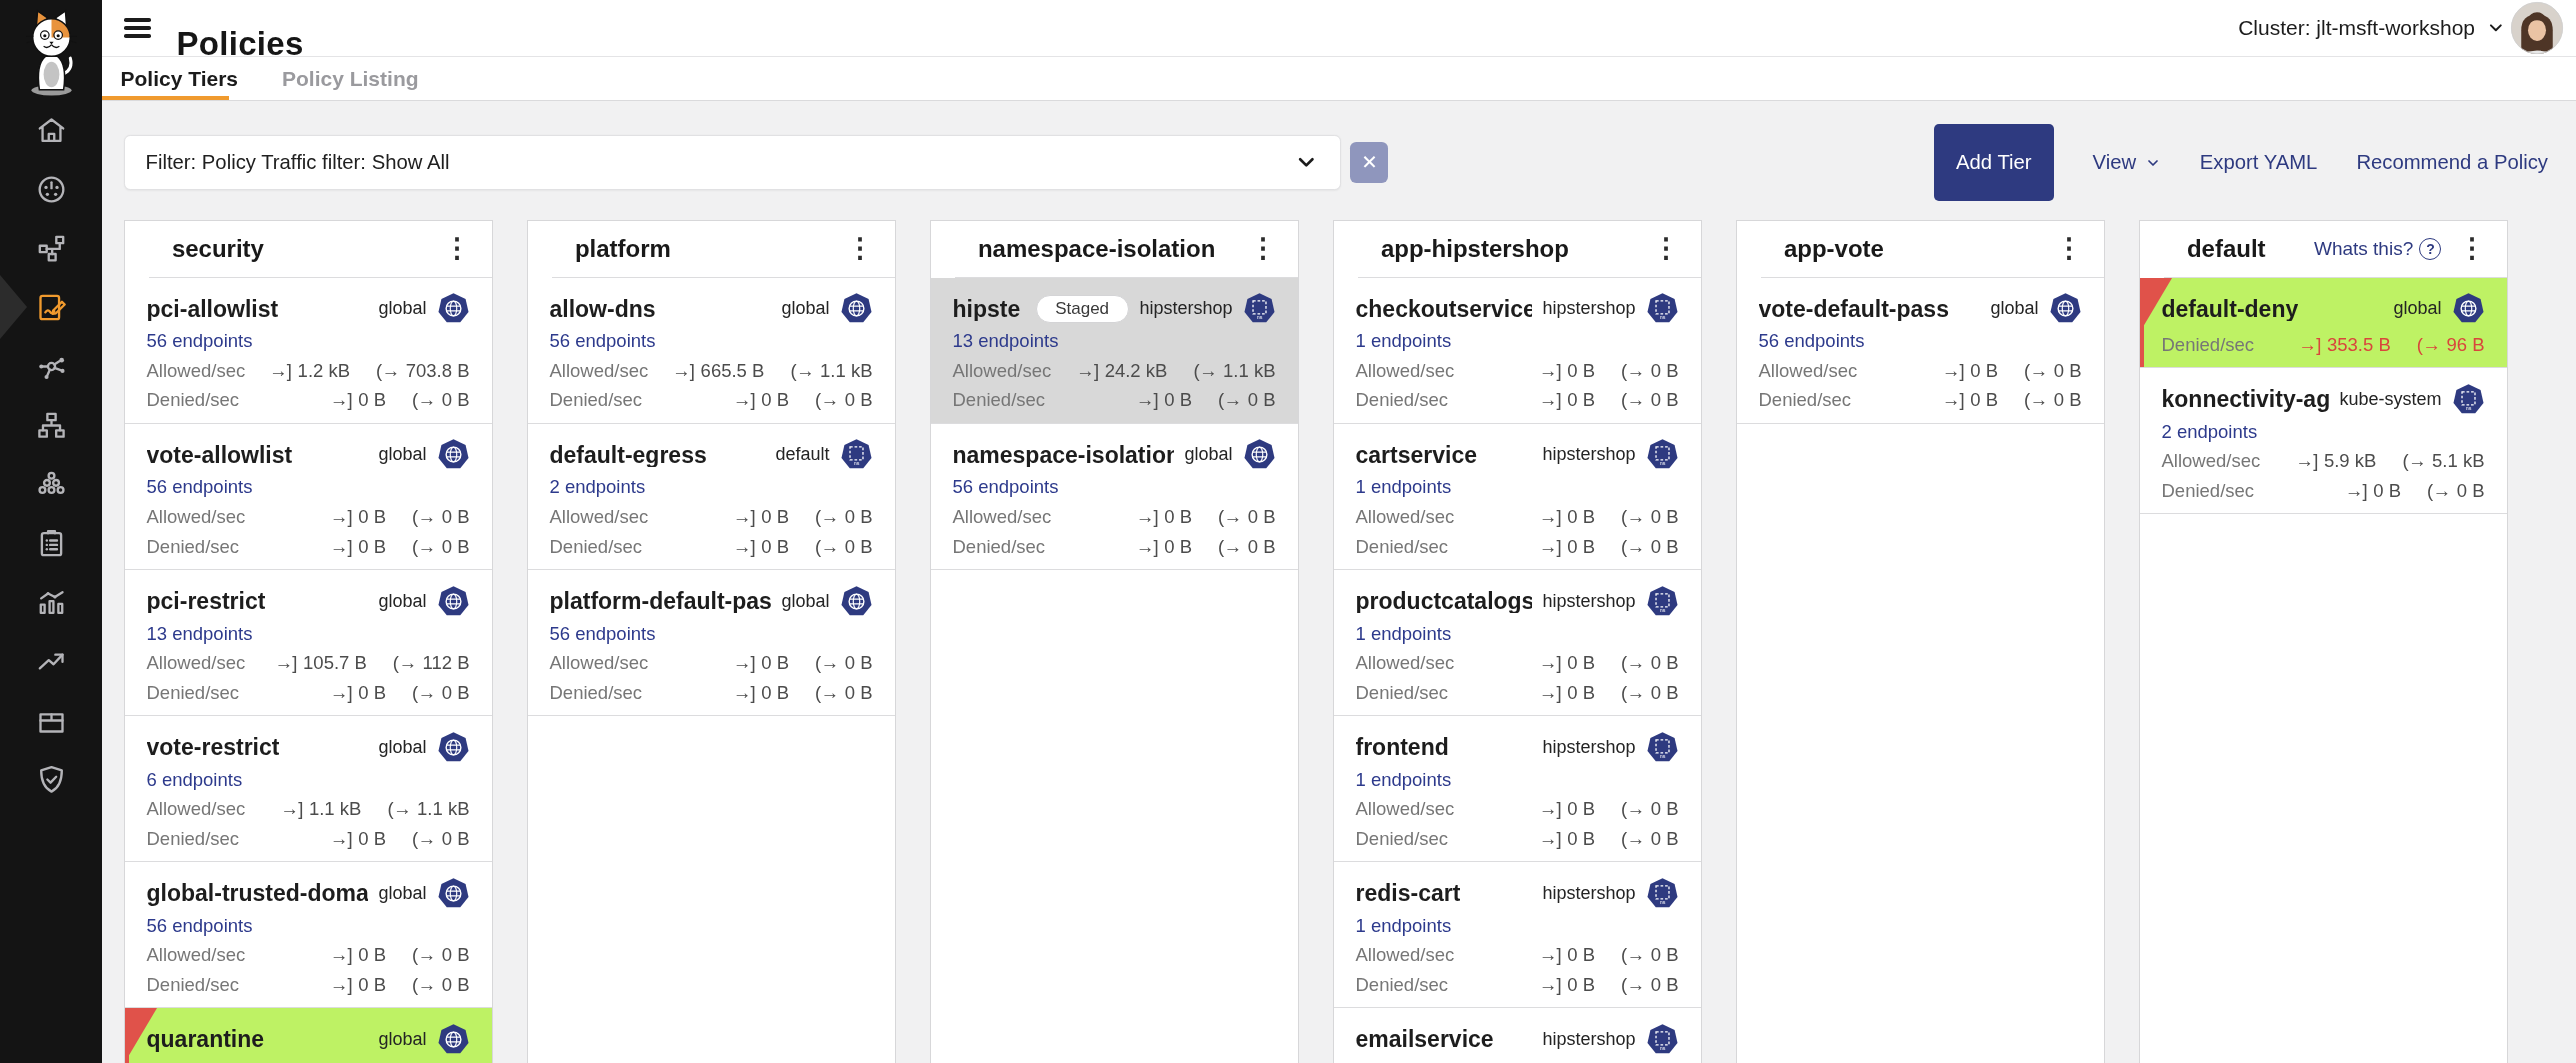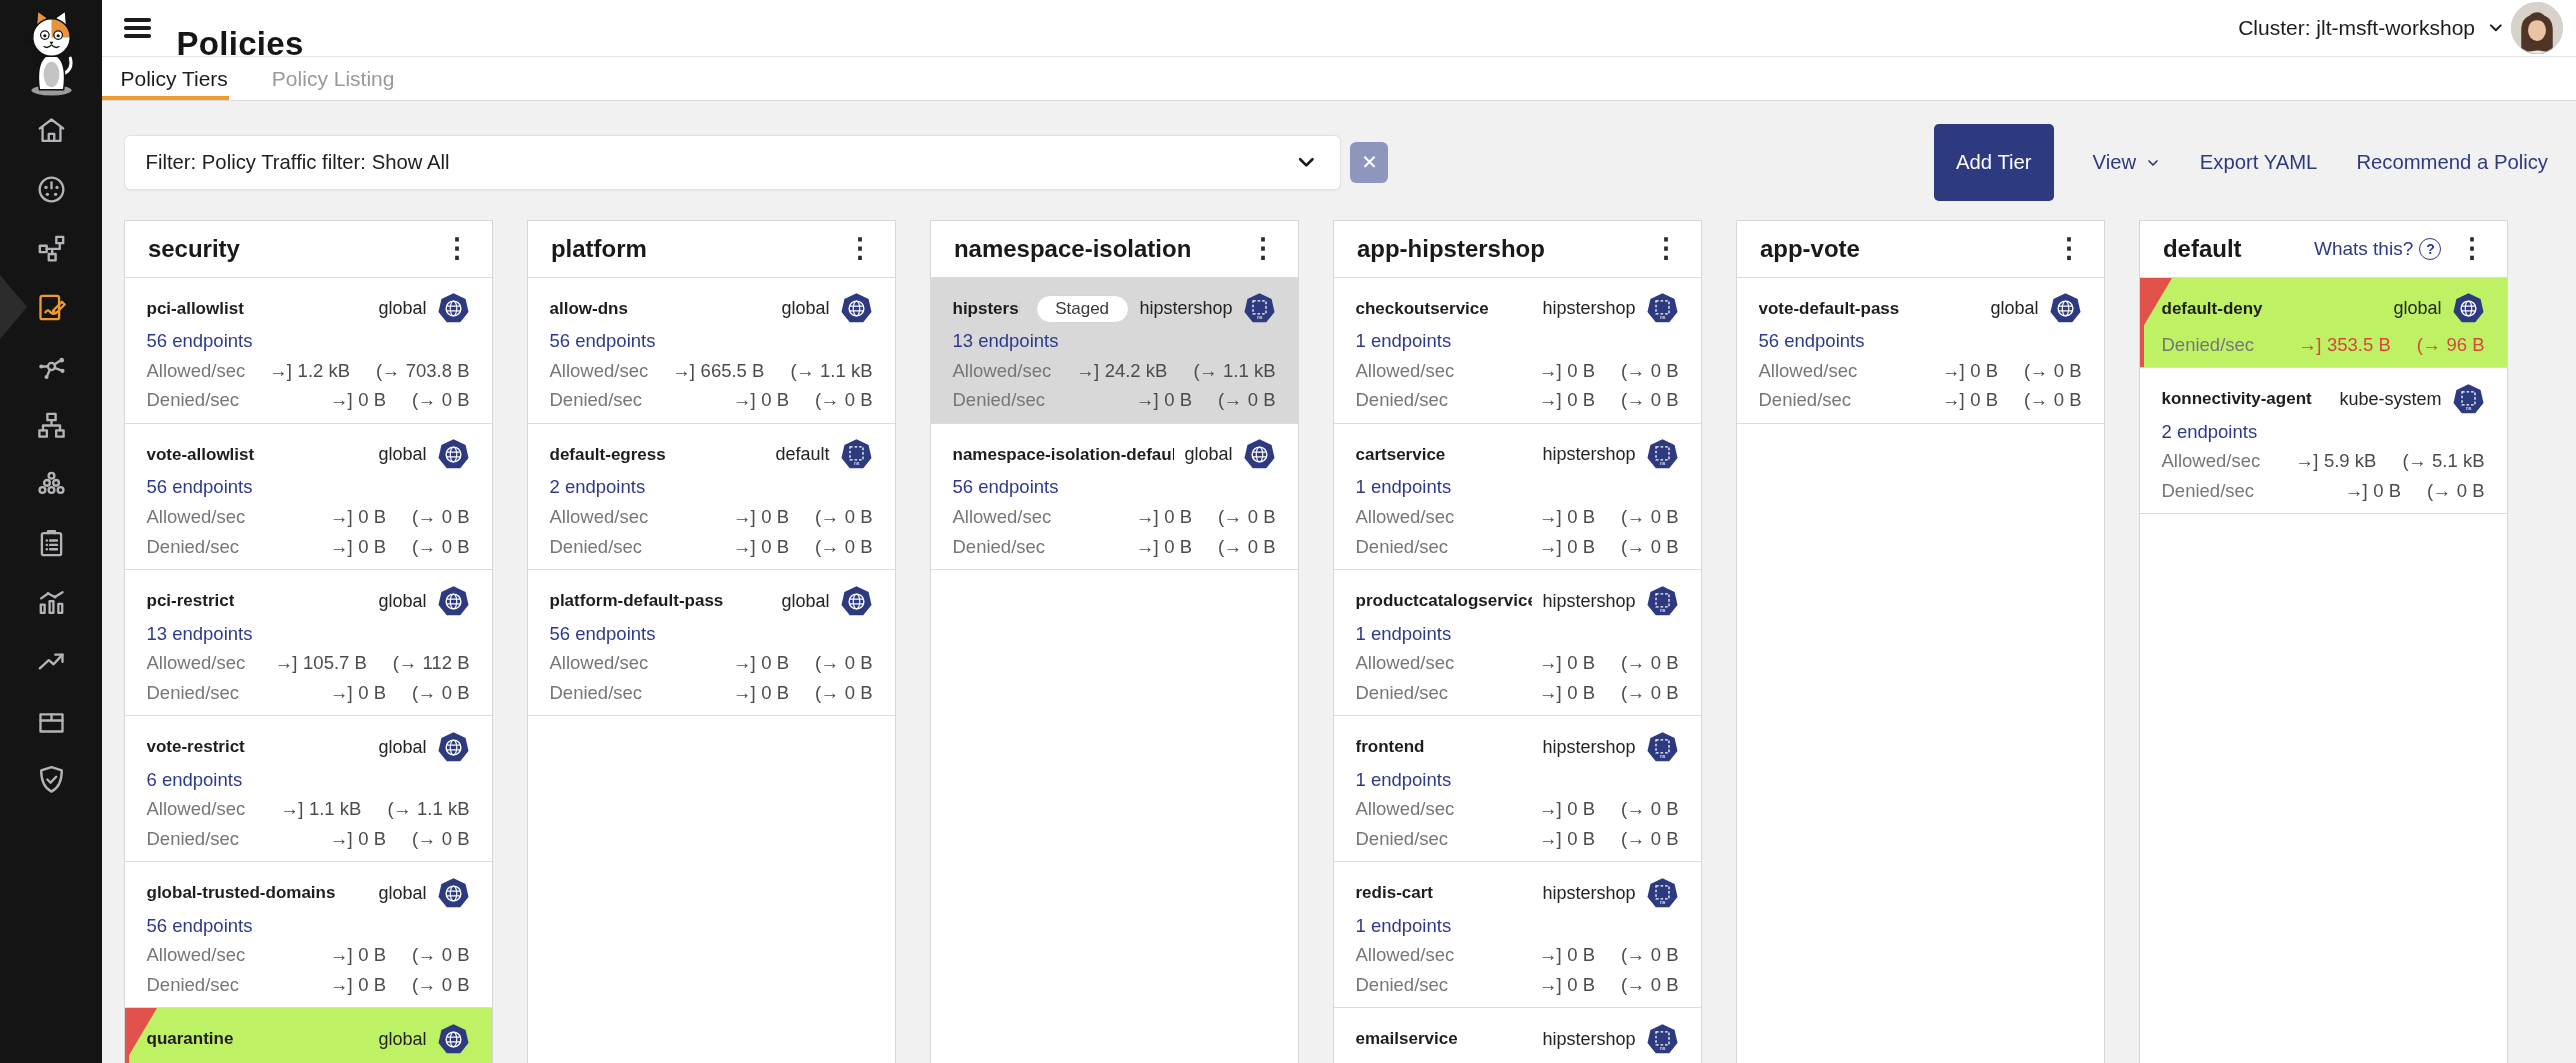--- a/index.html
+++ b/index.html
@@ -23,21 +23,21 @@
   .topbar { height:57px; background:#fff; border-bottom:1.2px solid #e4e4e6; display:flex; align-items:center; padding:0 12.3px 0 21.5px; }
   .hamburger { width:27px; display:flex; flex-direction:column; gap:4.9px; cursor:pointer; }
   .hamburger div { height:3.1px; background:#1c1c1c; border-radius:1.8px; }
   .page-title { font-size:33px; font-weight:bold; color:#161616; margin-left:26px; letter-spacing:0.3px;margin-top:32px; }
   .top-right { margin-left:auto; display:flex; align-items:center; gap:4px; }
   .cluster-select { display:flex; align-items:center; gap:11px; font-size:21px; color:#1c1c1c; cursor:pointer; }
   .avatar { width:54px; height:54px; border-radius:50%; overflow:hidden; flex:0 0 54px; }
 
   
   .tabbar { position:relative; height:44px; background:#fff; border-bottom:1.2px solid #dadadc; display:flex; align-items:center; padding-left:18.5px; }
-  .tab { font-size:21px; font-weight:normal; cursor:pointer; }
+  .tab { font-size:21px; font-weight:bold; cursor:pointer; }
   .tab.active { color:#1b1b1b; }
   .tab.inactive { color:#9a9a9e; margin-left:44px; }
   .tab-underline { position:absolute; left:0; bottom:0; width:127px; height:4.3px; background:#F09A2E; }
 
   
   .content { padding:23px 28px 0 21.5px; }
   .toolbar { display:flex; align-items:center; }
   .filter-box { width:1217px; height:55px; background:#fff; border:1.2px solid #e1e1e3; border-radius:6.2px;
     display:flex; align-items:center; padding:12px 21px; font-size:20.3px; color:#202020; cursor:pointer;
     box-shadow:0 0.6px 1.8px rgba(0,0,0,.05); }
@@ -46,35 +46,35 @@
     color:#fff; font-size:19.7px; display:flex; align-items:center; justify-content:center; cursor:pointer; }
   .toolbar-right { margin-left:auto; display:flex; align-items:center; gap:39px; }
   .add-tier-btn { background:#2E3A80; color:#fff; font-size:20.3px; border:none; border-radius:4.9px;
     padding:27px 22px; cursor:pointer; }
   .link-btn { color:#2E3A80; font-size:20.3px; font-weight:500; display:flex; align-items:center; gap:8.6px;
     background:none; border:none; cursor:pointer; }
 
   
   .board { margin-top:18.5px; display:flex; gap:34px; height:867px; overflow:hidden; }
   .tier { flex:0 0 369px; width:369px; background:#fff; border:1.2px solid #d7d7d9; border-bottom:none; overflow:hidden; }
-  .tier-head { height:57px; display:flex; align-items:center; padding:0 16px 0 23.4px; border-bottom:1.8px solid #dcdcde; }
+  .tier-head { height:57px; display:flex; align-items:center; padding:0 16px 0 23.4px; border-bottom:1.8px solid #dcdcde;margin-left:24px; }
   .tier-title { font-size:24px; font-weight:bold; color:#191919; flex:1; }
   .help-link { font-size:19px; color:#2E3A80; display:flex; align-items:center; gap:6.2px; margin-right:12.3px; text-decoration:none; cursor:pointer; }
   .q-icon { width:22px; height:22px; border:1.8px solid #2E3A80; border-radius:50%; font-size:14px; font-weight:bold;
     display:flex; align-items:center; justify-content:center; }
   .kebab { font-size:27px; color:#2b2b2b; font-weight:bold; padding:0 4.9px; cursor:pointer; line-height:1; }
 
   .card { position:relative; padding:14.8px 22px 12.3px; border-bottom:1.8px solid #dcdcde; background:#fff; cursor:pointer; }
   .card.selected { background:#d8d8d8; }
   .card.alert { background:#bef264; }
   .card.alert::after { content:""; position:absolute; left:0; top:0; bottom:0; width:4.3px; background:#e0524a; }
   .wedge { position:absolute; top:0; left:0; width:0; height:0;
     border-top:54px solid #e0524a; border-right:32px solid transparent; }
   .card-row { display:flex; align-items:center; }
-  .pname { font-size:17px; font-weight:600; color:#1d1d1d; line-height:24.6px; white-space:nowrap; overflow:hidden; }
+  .pname { font-size:23px; font-weight:600; color:#1d1d1d; line-height:24.6px; white-space:nowrap; overflow:hidden; }
   .staged-pill { margin-left:16px; background:#fff; border:1.2px solid #d4d4d6; border-radius:615px;
     padding:4.3px 18.5px; font-size:17px; color:#3a3a3a; line-height:1; }
   .scope { margin-left:auto; display:flex; align-items:center; gap:9.9px; padding-left:11px; }
   .scope-label { font-size:18px; color:#242424; white-space:nowrap; }
   .badge { width:33px; height:33px; flex:0 0 33px; }
   .endpoints { display:inline-block; margin-top:4.9px; font-size:18.5px; line-height:21px; color:#2d3a8c; text-decoration:none; cursor:pointer; }
   .endpoints.red { color:#d9463c; }
   .metric { display:flex; align-items:baseline; margin-top:8.6px; font-size:18.5px; line-height:21px; }
   .mlabel { color:#767676; }
   .mvals { margin-left:auto; display:flex; gap:26px; color:#4c4c4c; }

